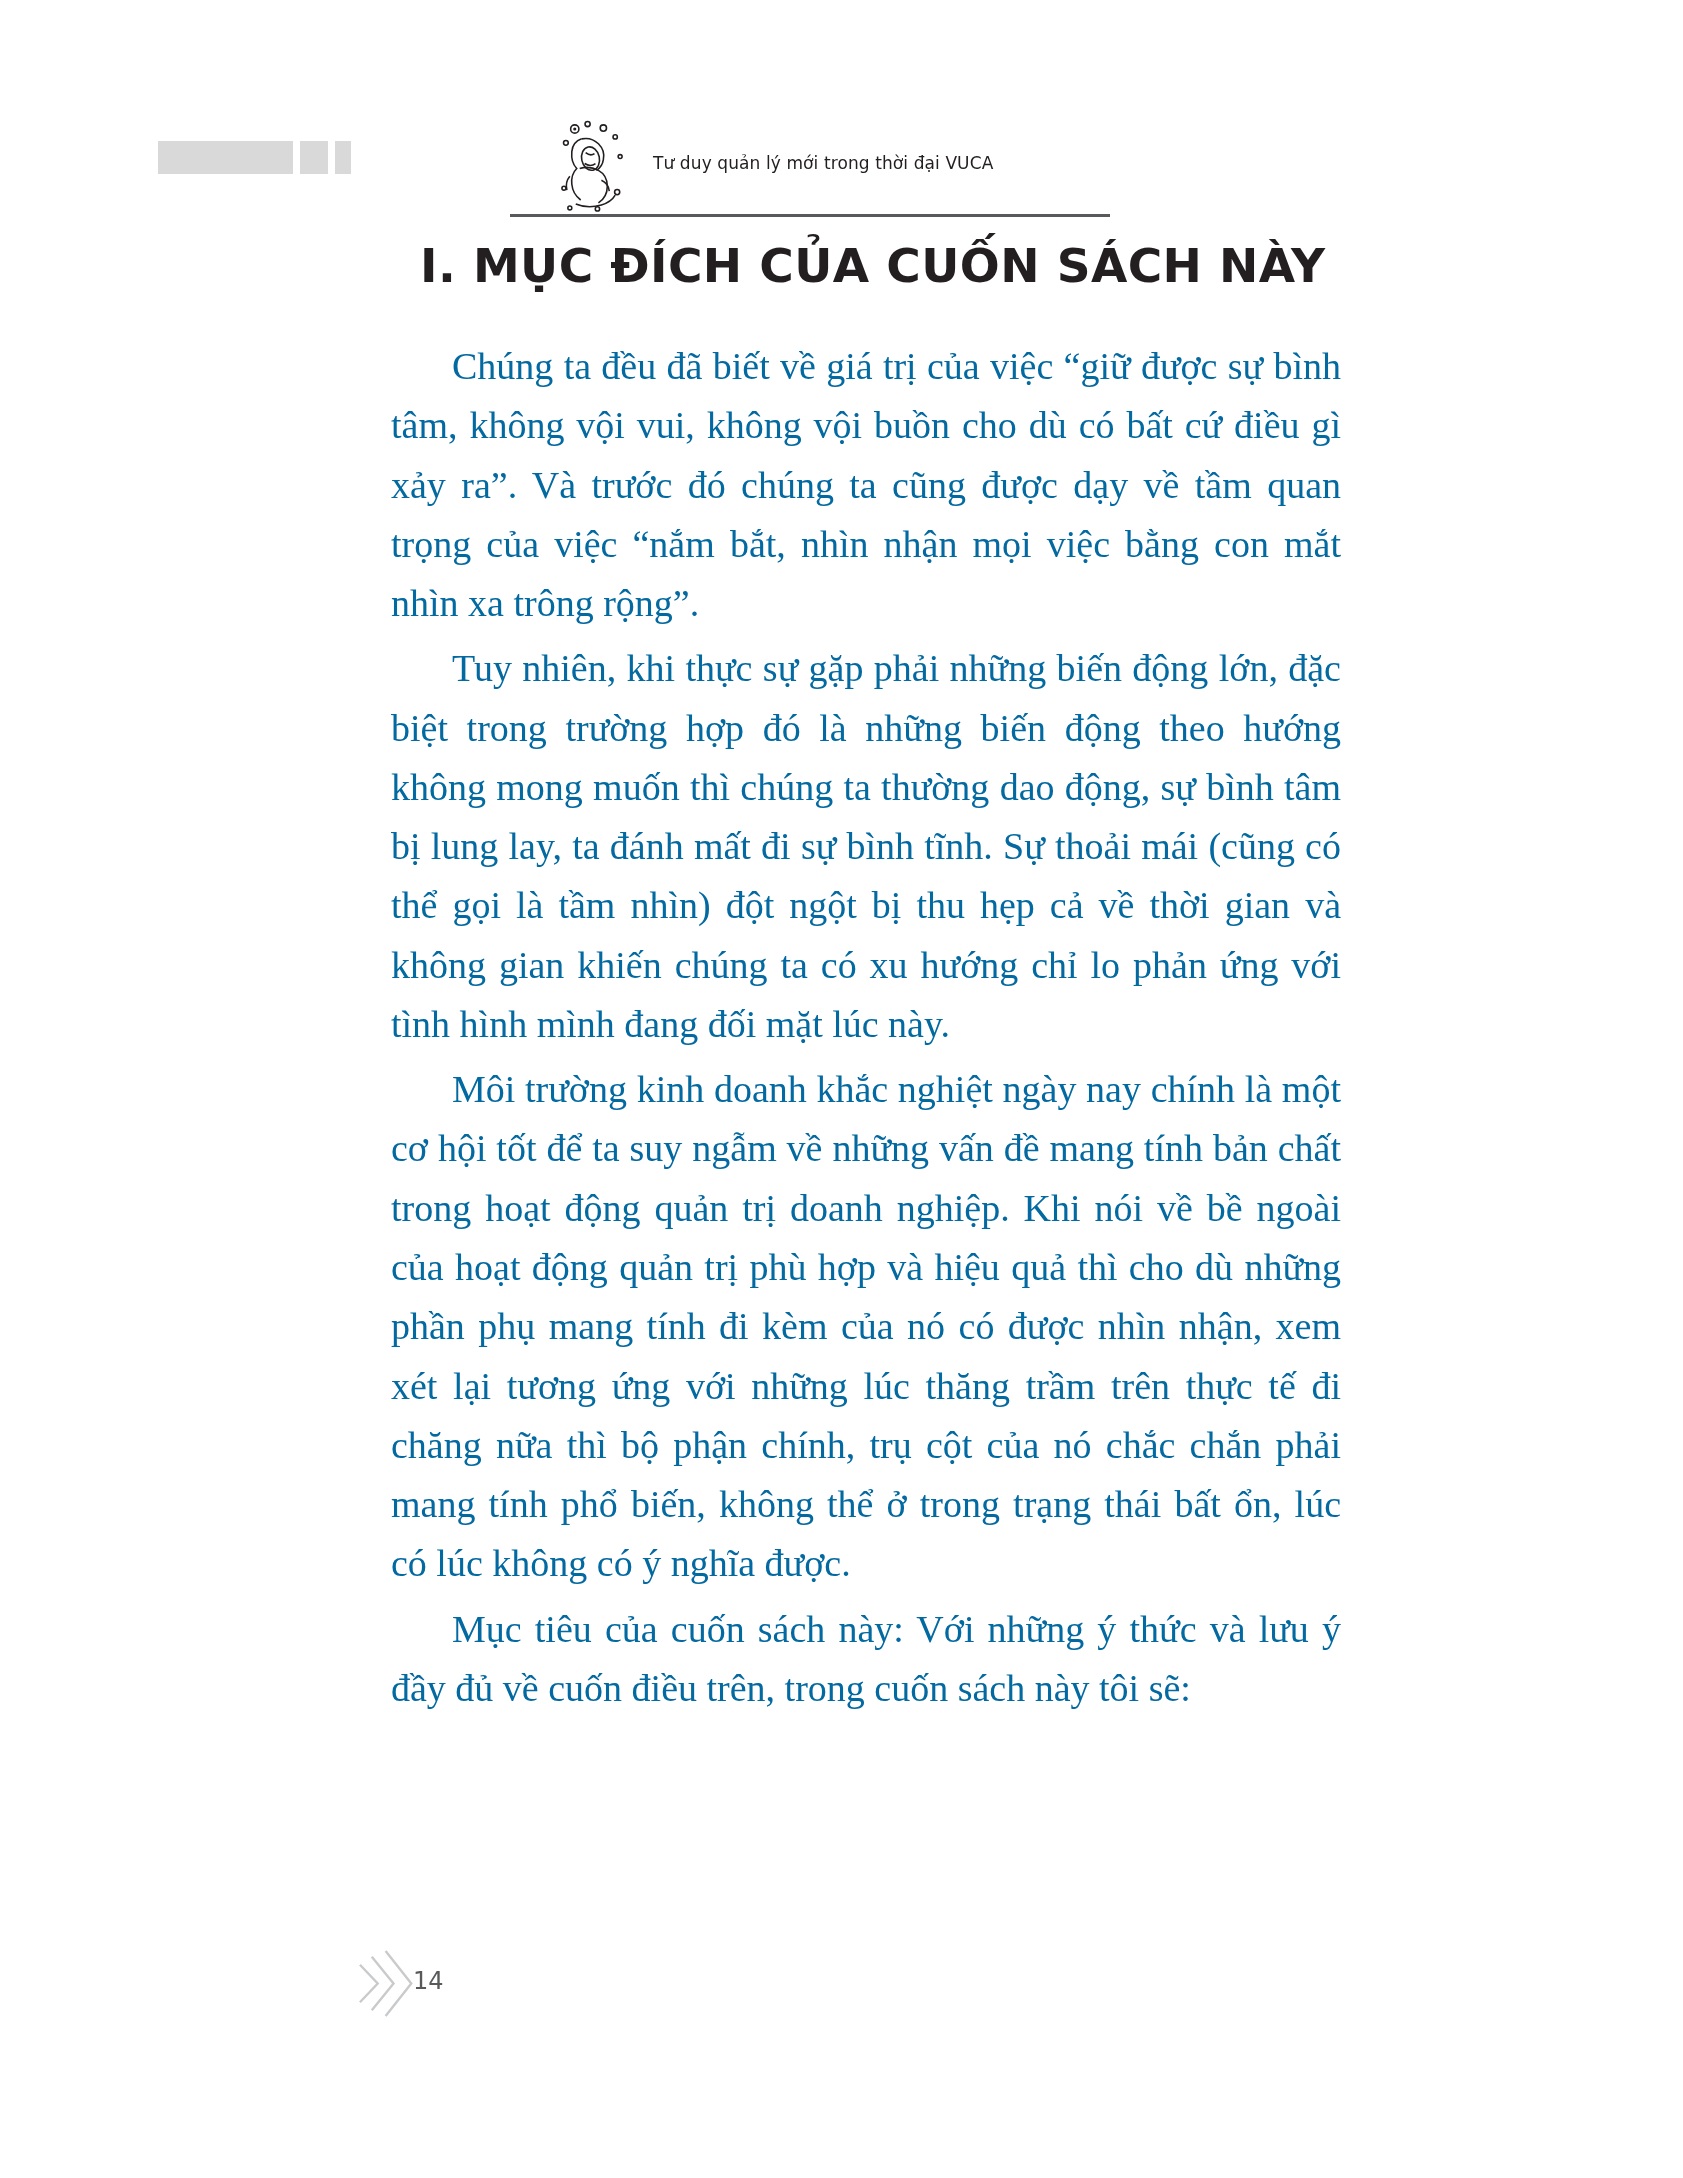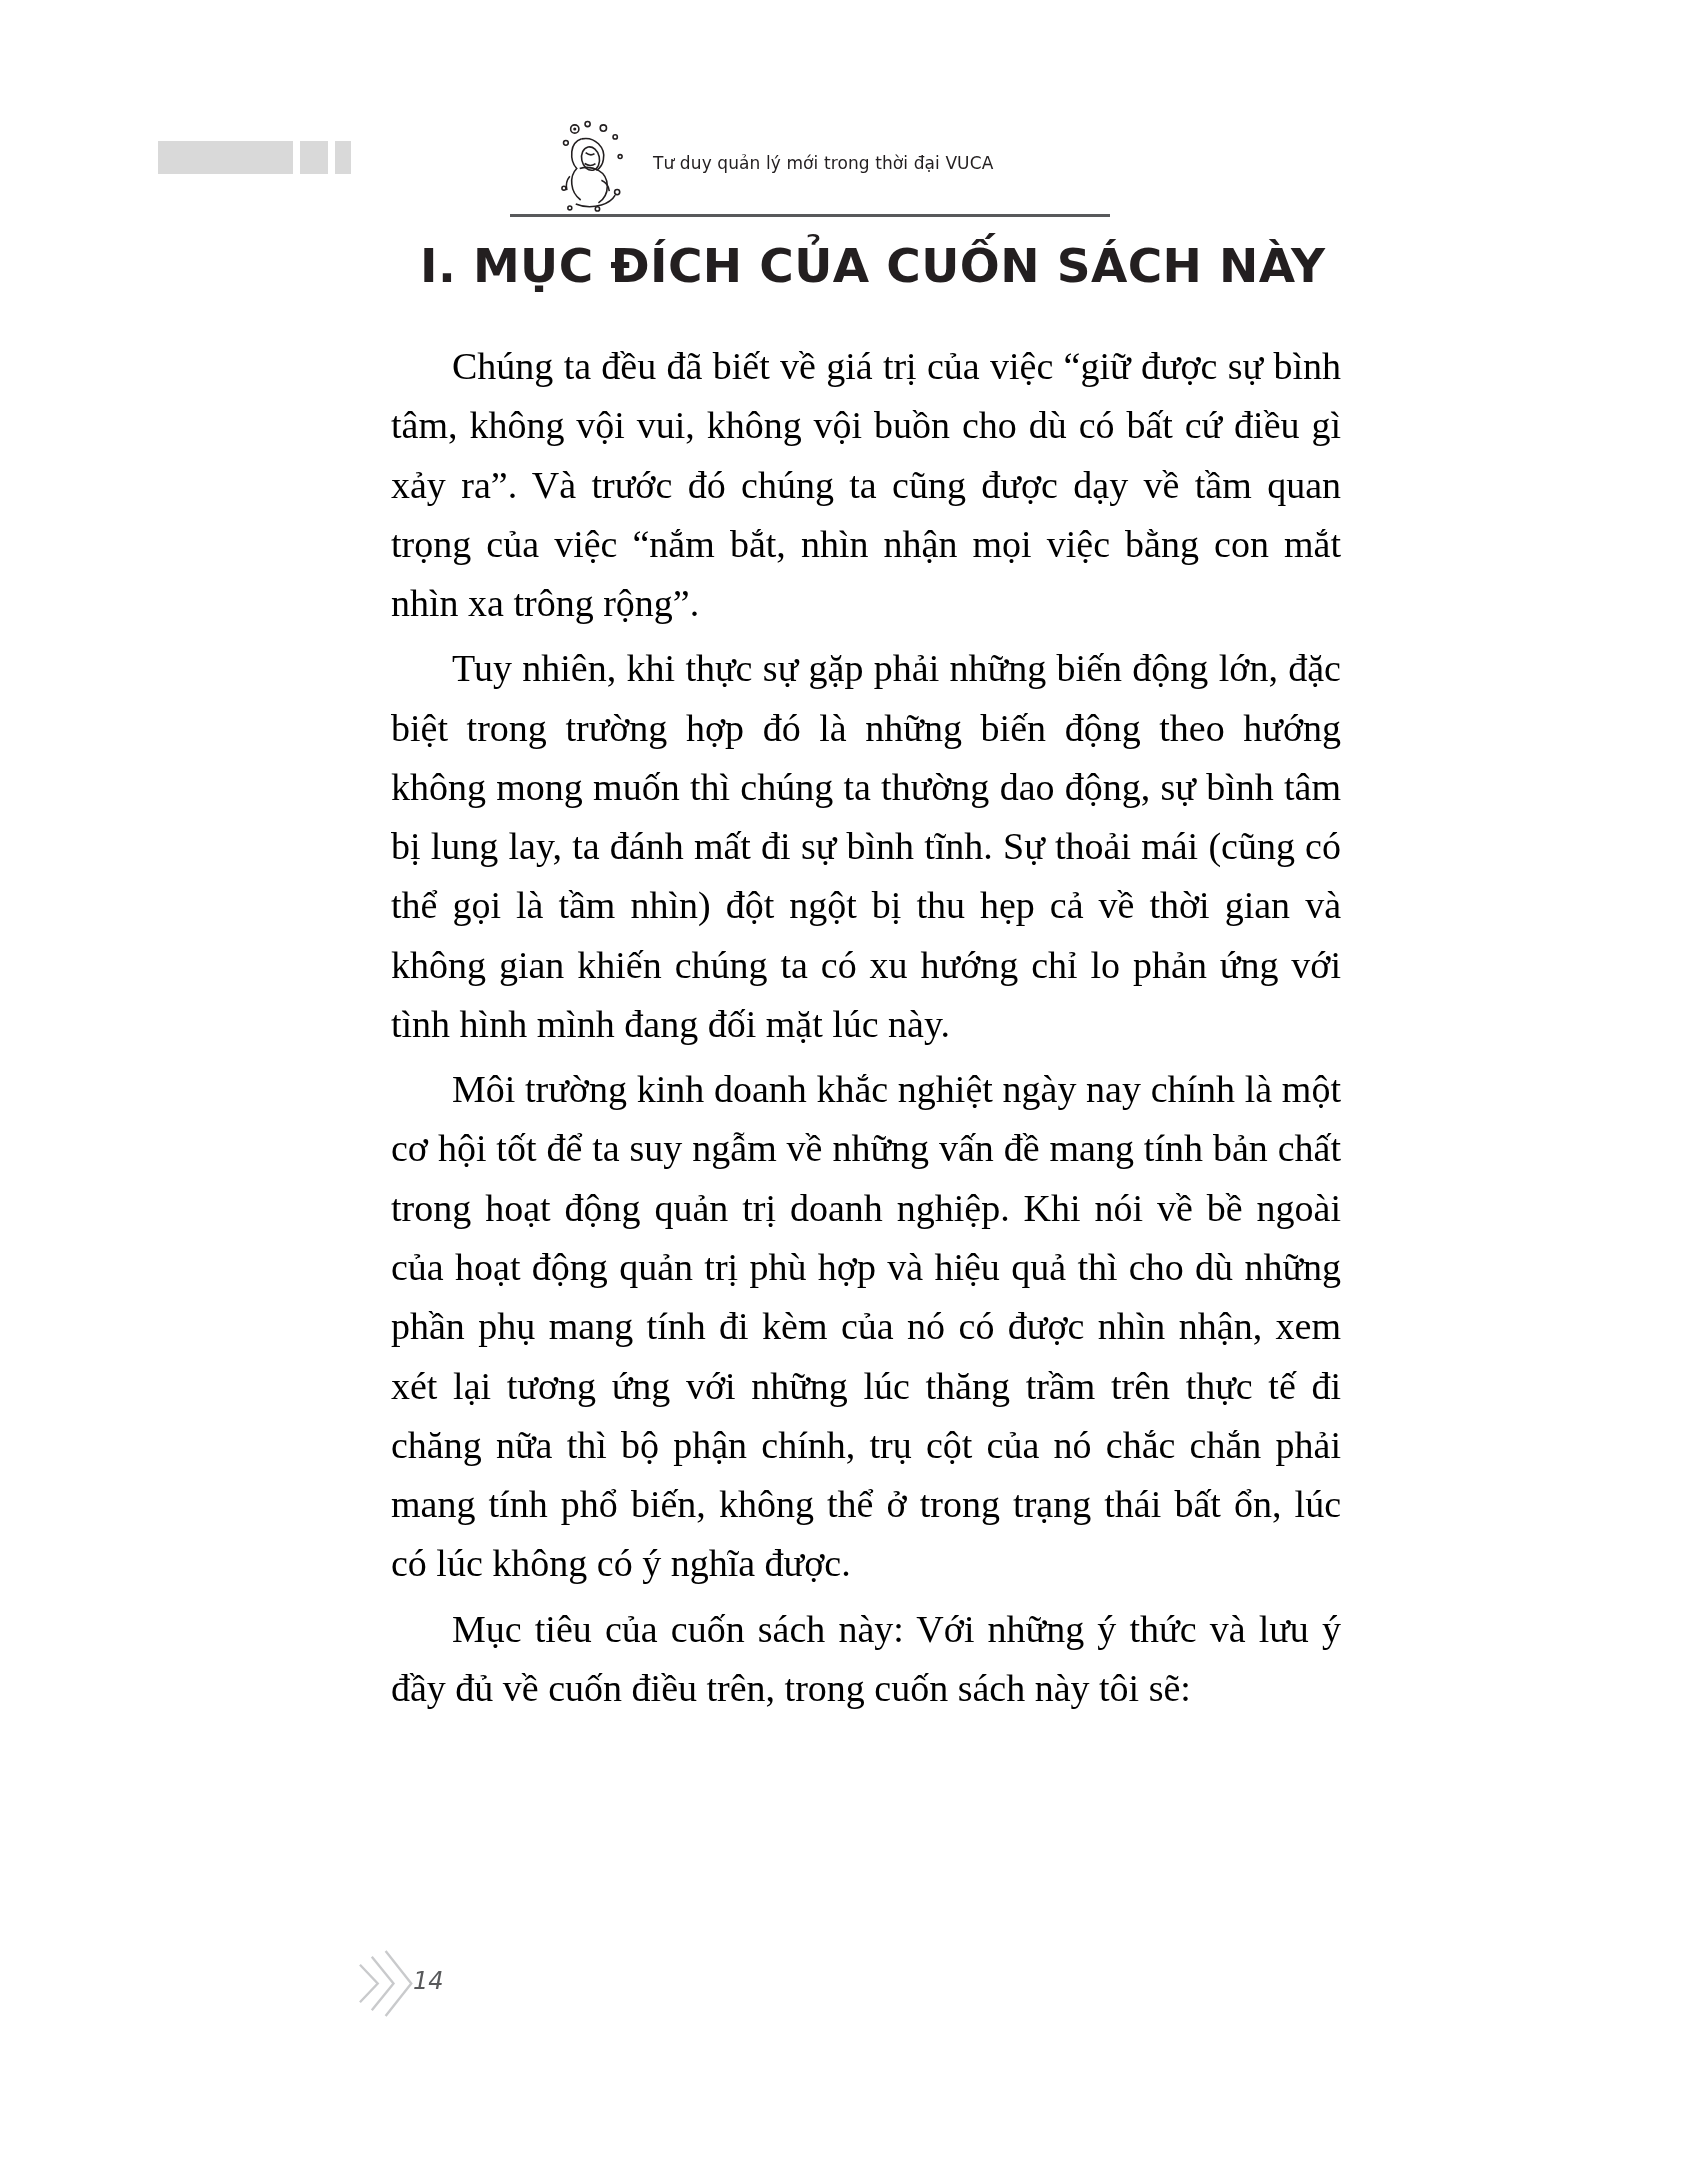--- a/index.html
+++ b/index.html
@@ -106,21 +106,21 @@
     white-space: nowrap;
   }
 
   p.para {
     margin: 0 0 6px 0;
     font-size: 38px;
     line-height: 1.56;
     text-align: justify;
     text-justify: inter-word;
     text-indent: 61px;
-    color: #000000;
+    color: #0369a1;
     font-family: "Liberation Serif", serif;
   }
   p.para:last-child { margin-bottom: 0; }
 
   
   .folio {
     position: absolute;
     left: 356px;
     top: 1945px;
     width: 198px;
@@ -133,21 +133,20 @@
     width: 77px;
     height: 77px;
   }
   .folio-number {
     position: absolute;
     left: 57px;
     top: 22px;
     font-family: "DejaVu Sans", sans-serif;
     font-size: 24px;
     color: #58595b;
-    font-style: italic;
   }
 </style>
 </head>
 <body>
 
 <div class="page-canvas">
   <div class="page-sheet">
 
     <div class="header">
 

